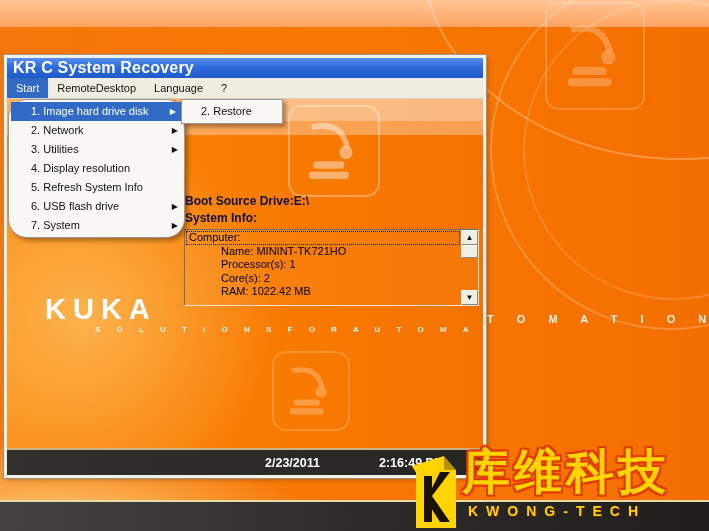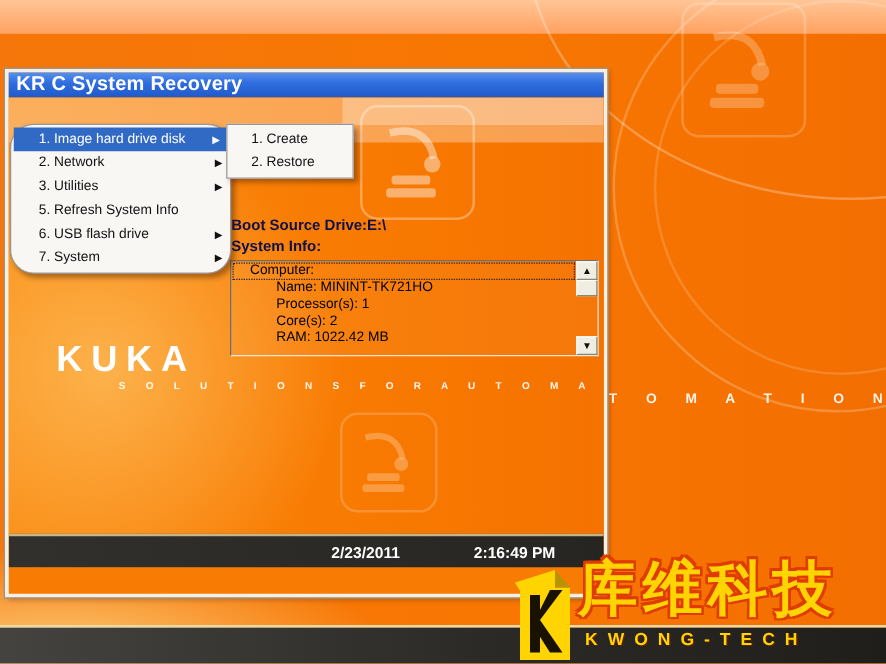--- a/index.html
+++ b/index.html
@@ -55,21 +55,21 @@
                   font-size:8px; font-weight:bold; letter-spacing:7px; white-space:nowrap; }
 
   .bootline { position:absolute; left:178px; top:95px; display:flex; gap:0;
               font-size:12px; font-weight:bold; color:#10104a; }
   .sysinfo-label { position:absolute; left:178px; top:112px; font-size:12px; font-weight:bold; color:#10104a; }
 
   .listbox { position:absolute; left:177px; top:130px; width:295px; height:77px;
              border:1px solid #6f6f6f; border-right-color:#e9e6da; border-bottom-color:#e9e6da;
              background:rgba(255,255,255,.04); font-size:11px; color:#000; }
   .lb-rows { position:absolute; left:1px; top:1px; right:18px; bottom:1px; }
-  .lb-row { height:13.6px; line-height:13.5px; padding-left:14px; white-space:nowrap; }
+  .lb-row { height:13.6px; line-height:13.5px; padding-left:3px; white-space:nowrap; }
   .lb-row.indent { padding-left:35px; }
   .lb-row.focused { outline:1px dotted #222; outline-offset:-1px; }
   .scrollbar { position:absolute; right:0; top:0; width:17px; height:100%; }
   .sb-btn { position:absolute; left:0; width:17px; height:15px; background:#f0ede2;
             border:1px solid; border-color:#fdfdf8 #8a8776 #8a8776 #fdfdf8;
             font-size:8px; line-height:13px; text-align:center; color:#111; }
   .sb-up { top:0; }
   .sb-down { bottom:0; }
   .sb-thumb { position:absolute; left:0; top:15px; width:17px; height:13px; background:#f0ede2;
               border:1px solid; border-color:#fdfdf8 #8a8776 #8a8776 #fdfdf8; }
@@ -119,20 +119,26 @@
     </svg>
   </div>
   <div class="desk-tagline">T O M A T I O N</div>
   <div class="desk-glow"></div>
   <div class="desk-darkband"></div>
 </div>
 
 <div class="win">
   <div class="titlebar">
     <span>KR C System Recovery</span>
+  </div>
+  <div class="menubar">
+    <div class="mitem active">Start</div>
+    <div class="mitem">RemoteDesktop</div>
+    <div class="mitem">Language</div>
+    <div class="mitem">?</div>
   </div>
 
   <div class="client">
     <div class="cli-topband"></div>
     <div class="cli-topband2"></div>
 
     <div class="robot robot-cli1">
       <svg viewBox="0 0 100 100">
         <path d="M20 18 q40 -10 48 28" fill="none" stroke="rgba(255,255,255,.5)" stroke-width="8"></path>
         <circle cx="66" cy="52" r="9" fill="rgba(255,255,255,.5)"></circle>
@@ -187,36 +193,36 @@
   </div>
   <div class="pitem">
     <span>2. Network</span>
     <span class="arr">▶</span>
   </div>
   <div class="pitem">
     <span>3. Utilities</span>
     <span class="arr">▶</span>
   </div>
   <div class="pitem">
+    <span>4. Display resolution</span>
+  </div>
+  <div class="pitem">
     <span>5. Refresh System Info</span>
   </div>
   <div class="pitem">
     <span>6. USB flash drive</span>
     <span class="arr">▶</span>
   </div>
   <div class="pitem">
     <span>7. System</span>
     <span class="arr">▶</span>
   </div>
 </div>
 
 <div class="popup menu-sub">
-  <div class="pitem">
-    <span>1. Create</span>
-  </div>
   <div class="pitem">
     <span>2. Restore</span>
   </div>
 </div>
 
 <div class="wm wm-k">
   <svg viewBox="0 0 54 72" width="54" height="72">
     <polygon points="2,10 34,0 34,30 14,30" fill="#ffd400"></polygon>
     <polygon points="6,14 46,14 46,72 6,72" fill="#ffd400"></polygon>
     <path d="M14 20 L14 66 L22 66 L22 20 Z" fill="#1a1200"></path>

